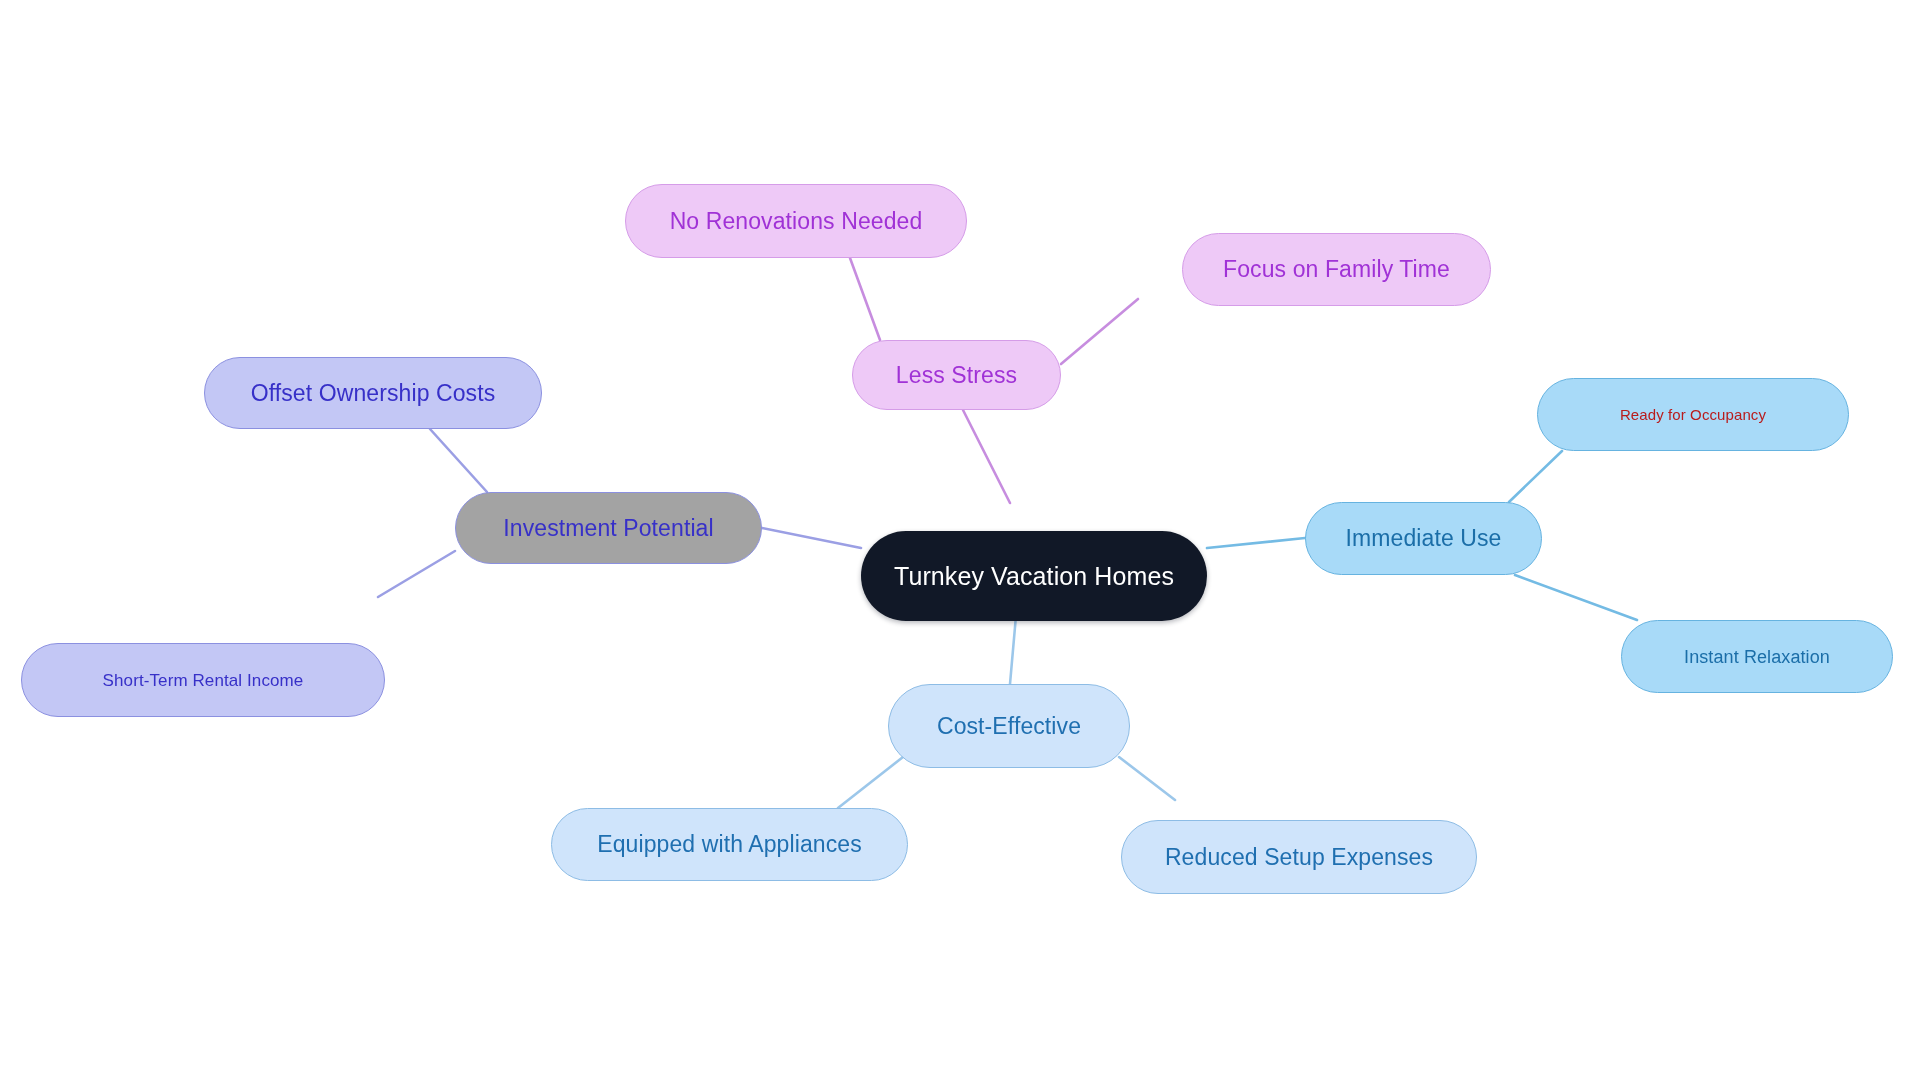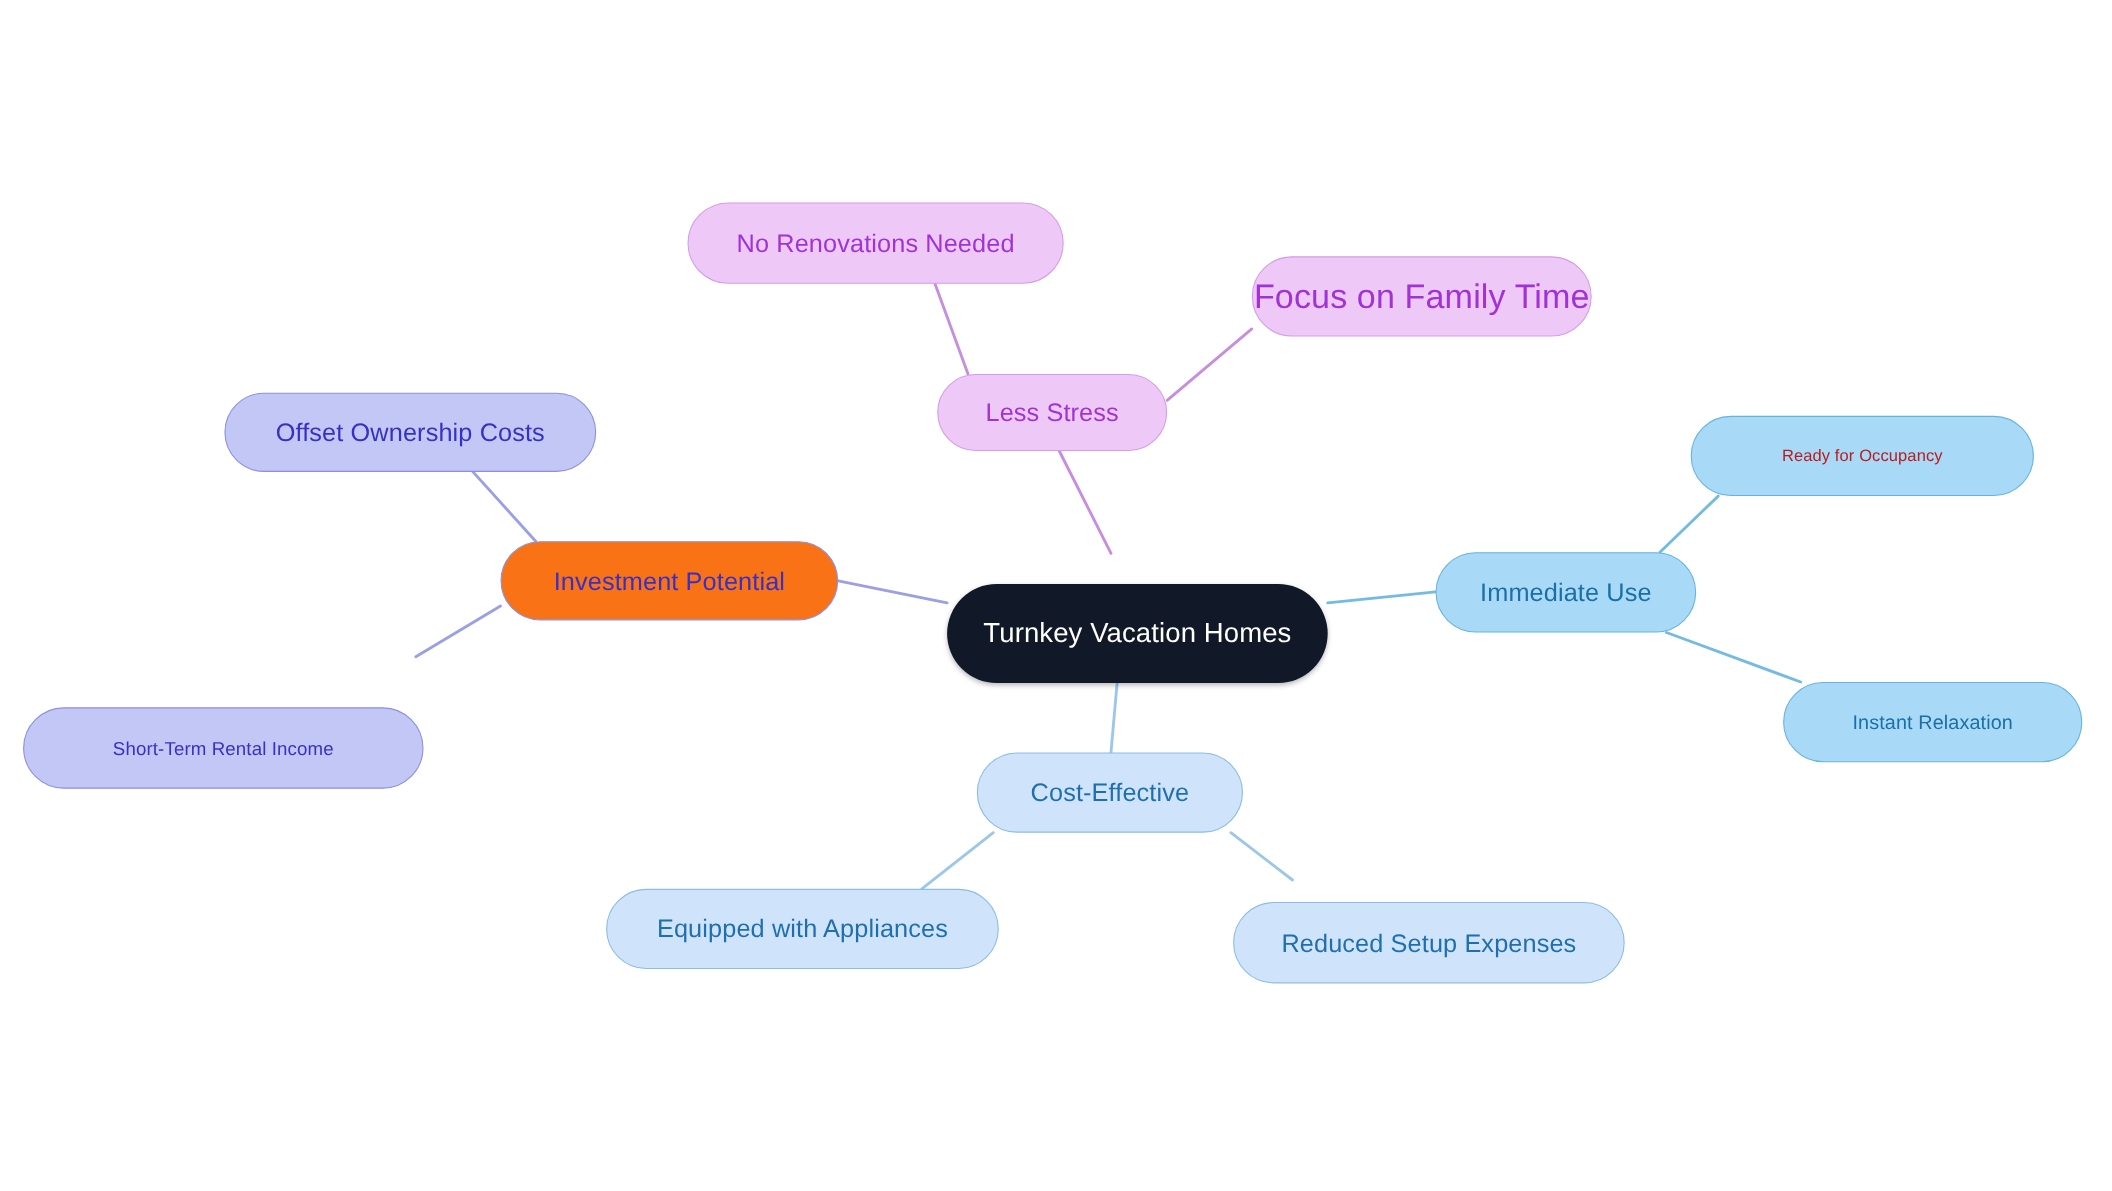--- a/index.html
+++ b/index.html
@@ -64,48 +64,48 @@
       <line x1="1061" y1="364" x2="1138" y2="299" stroke="#c78ddf" stroke-width="2.6" stroke-linecap="round"></line>
       <line x1="1509" y1="502" x2="1562" y2="451" stroke="#74bbe4" stroke-width="2.6" stroke-linecap="round"></line>
       <line x1="1515" y1="575" x2="1637" y2="620" stroke="#74bbe4" stroke-width="2.6" stroke-linecap="round"></line>
       <line x1="903" y1="757" x2="838" y2="808" stroke="#9cc7ea" stroke-width="2.6" stroke-linecap="round"></line>
       <line x1="1119" y1="757" x2="1175" y2="800" stroke="#9cc7ea" stroke-width="2.6" stroke-linecap="round"></line>
     </svg>
   <div id="node-layer">
       <div class="node node-root" style="left: 861px; top: 503px; width: 346px; height: 90px; background: rgb(17, 24, 39); border-color: rgb(17, 24, 39); color: rgb(255, 255, 255); font-size: 25px; margin-top: 28px;">
         <span class="node-label">Turnkey Vacation Homes</span>
       </div>
-      <div class="node" style="left: 455px; top: 492px; width: 307px; height: 72px; background: #f97316; border-color: rgb(139, 144, 224); color: rgb(55, 48, 200); font-size: 23px;">
+      <div class="node" style="left: 455px; top: 492px; width: 307px; height: 72px; background: #a3a3a3; border-color: rgb(139, 144, 224); color: rgb(55, 48, 200); font-size: 23px;">
         <span class="node-label">Investment Potential</span>
       </div>
       <div class="node" style="left: 204px; top: 357px; width: 338px; height: 72px; background: rgb(195, 199, 245); border-color: rgb(139, 144, 224); color: rgb(55, 48, 200); font-size: 23px;">
         <span class="node-label">Offset Ownership Costs</span>
       </div>
       <div class="node" style="left: 21px; top: 597px; width: 364px; height: 74px; background: rgb(195, 199, 245); border-color: rgb(139, 144, 224); color: rgb(55, 48, 200); font-size: 17px; margin-top: 46px;">
         <span class="node-label">Short-Term Rental Income</span>
       </div>
       <div class="node" style="left: 852px; top: 340px; width: 209px; height: 70px; background: rgb(238, 201, 247); border-color: rgb(213, 156, 232); color: rgb(160, 50, 214); font-size: 23px;">
         <span class="node-label">Less Stress</span>
       </div>
       <div class="node" style="left: 625px; top: 184px; width: 342px; height: 74px; background: rgb(238, 201, 247); border-color: rgb(213, 156, 232); color: rgb(160, 50, 214); font-size: 23px;">
         <span class="node-label">No Renovations Needed</span>
       </div>
-      <div class="node" style="left: 1138px; top: 233px; width: 309px; height: 73px; background: rgb(238, 201, 247); border-color: rgb(213, 156, 232); color: rgb(160, 50, 214); font-size: 31px;">
+      <div class="node" style="left: 1182px; top: 233px; width: 309px; height: 73px; background: rgb(238, 201, 247); border-color: rgb(213, 156, 232); color: rgb(160, 50, 214); font-size: 23px;">
         <span class="node-label">Focus on Family Time</span>
       </div>
       <div class="node" style="left: 1305px; top: 502px; width: 237px; height: 73px; background: rgb(168, 218, 248); border-color: rgb(102, 179, 224); color: rgb(27, 110, 168); font-size: 23px;">
         <span class="node-label">Immediate Use</span>
       </div>
       <div class="node" style="left: 1537px; top: 378px; width: 312px; height: 73px; background: rgb(168, 218, 248); border-color: rgb(102, 179, 224); color: #b91c1c; font-size: 15px;">
         <span class="node-label">Ready for Occupancy</span>
       </div>
       <div class="node" style="left: 1621px; top: 620px; width: 272px; height: 73px; background: rgb(168, 218, 248); border-color: rgb(102, 179, 224); color: rgb(27, 110, 168); font-size: 18px;">
         <span class="node-label">Instant Relaxation</span>
       </div>
-      <div class="node" style="left: 888px; top: 684px; width: 242px; height: 73px; background: rgb(207, 228, 251); border-color: rgb(141, 188, 229); color: rgb(31, 111, 176); font-size: 23px;">
+      <div class="node" style="left: 888px; top: 684px; width: 242px; height: 84px; background: rgb(207, 228, 251); border-color: rgb(141, 188, 229); color: rgb(31, 111, 176); font-size: 23px;">
         <span class="node-label">Cost-Effective</span>
       </div>
       <div class="node" style="left: 551px; top: 808px; width: 357px; height: 73px; background: rgb(207, 228, 251); border-color: rgb(141, 188, 229); color: rgb(31, 111, 176); font-size: 23px; text-align: center;">
         <span class="node-label">Equipped with Appliances</span>
       </div>
       <div class="node" style="left: 1121px; top: 800px; width: 356px; height: 74px; background: rgb(207, 228, 251); border-color: rgb(141, 188, 229); color: rgb(31, 111, 176); font-size: 23px; margin-top: 20px;">
         <span class="node-label">Reduced Setup Expenses</span>
       </div>
     </div>
 </div>

